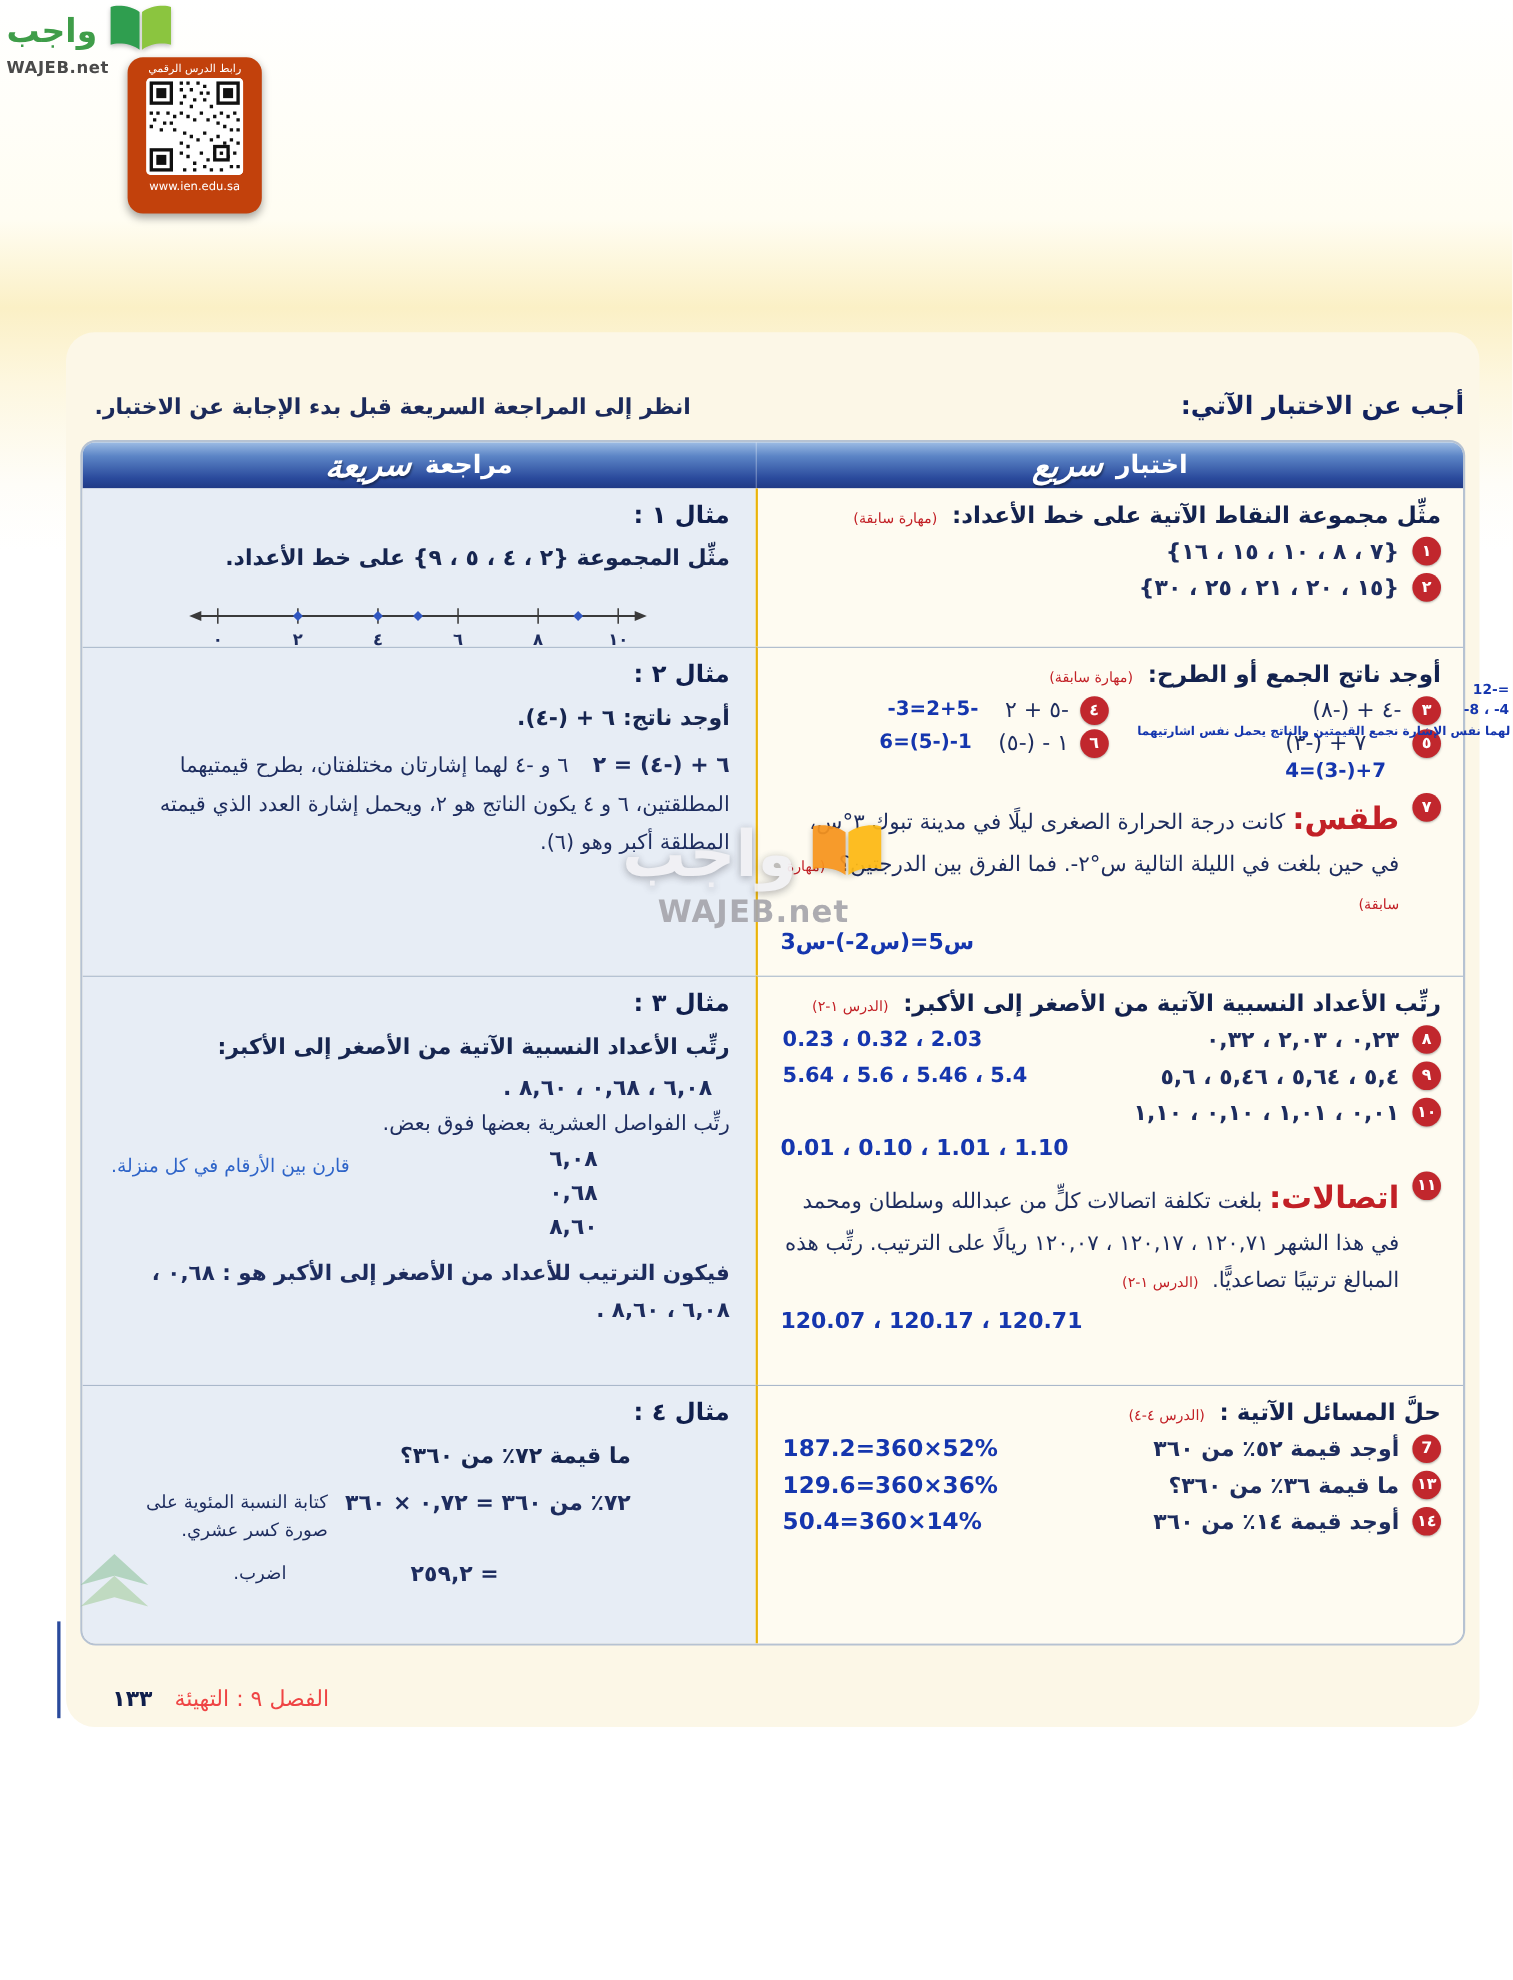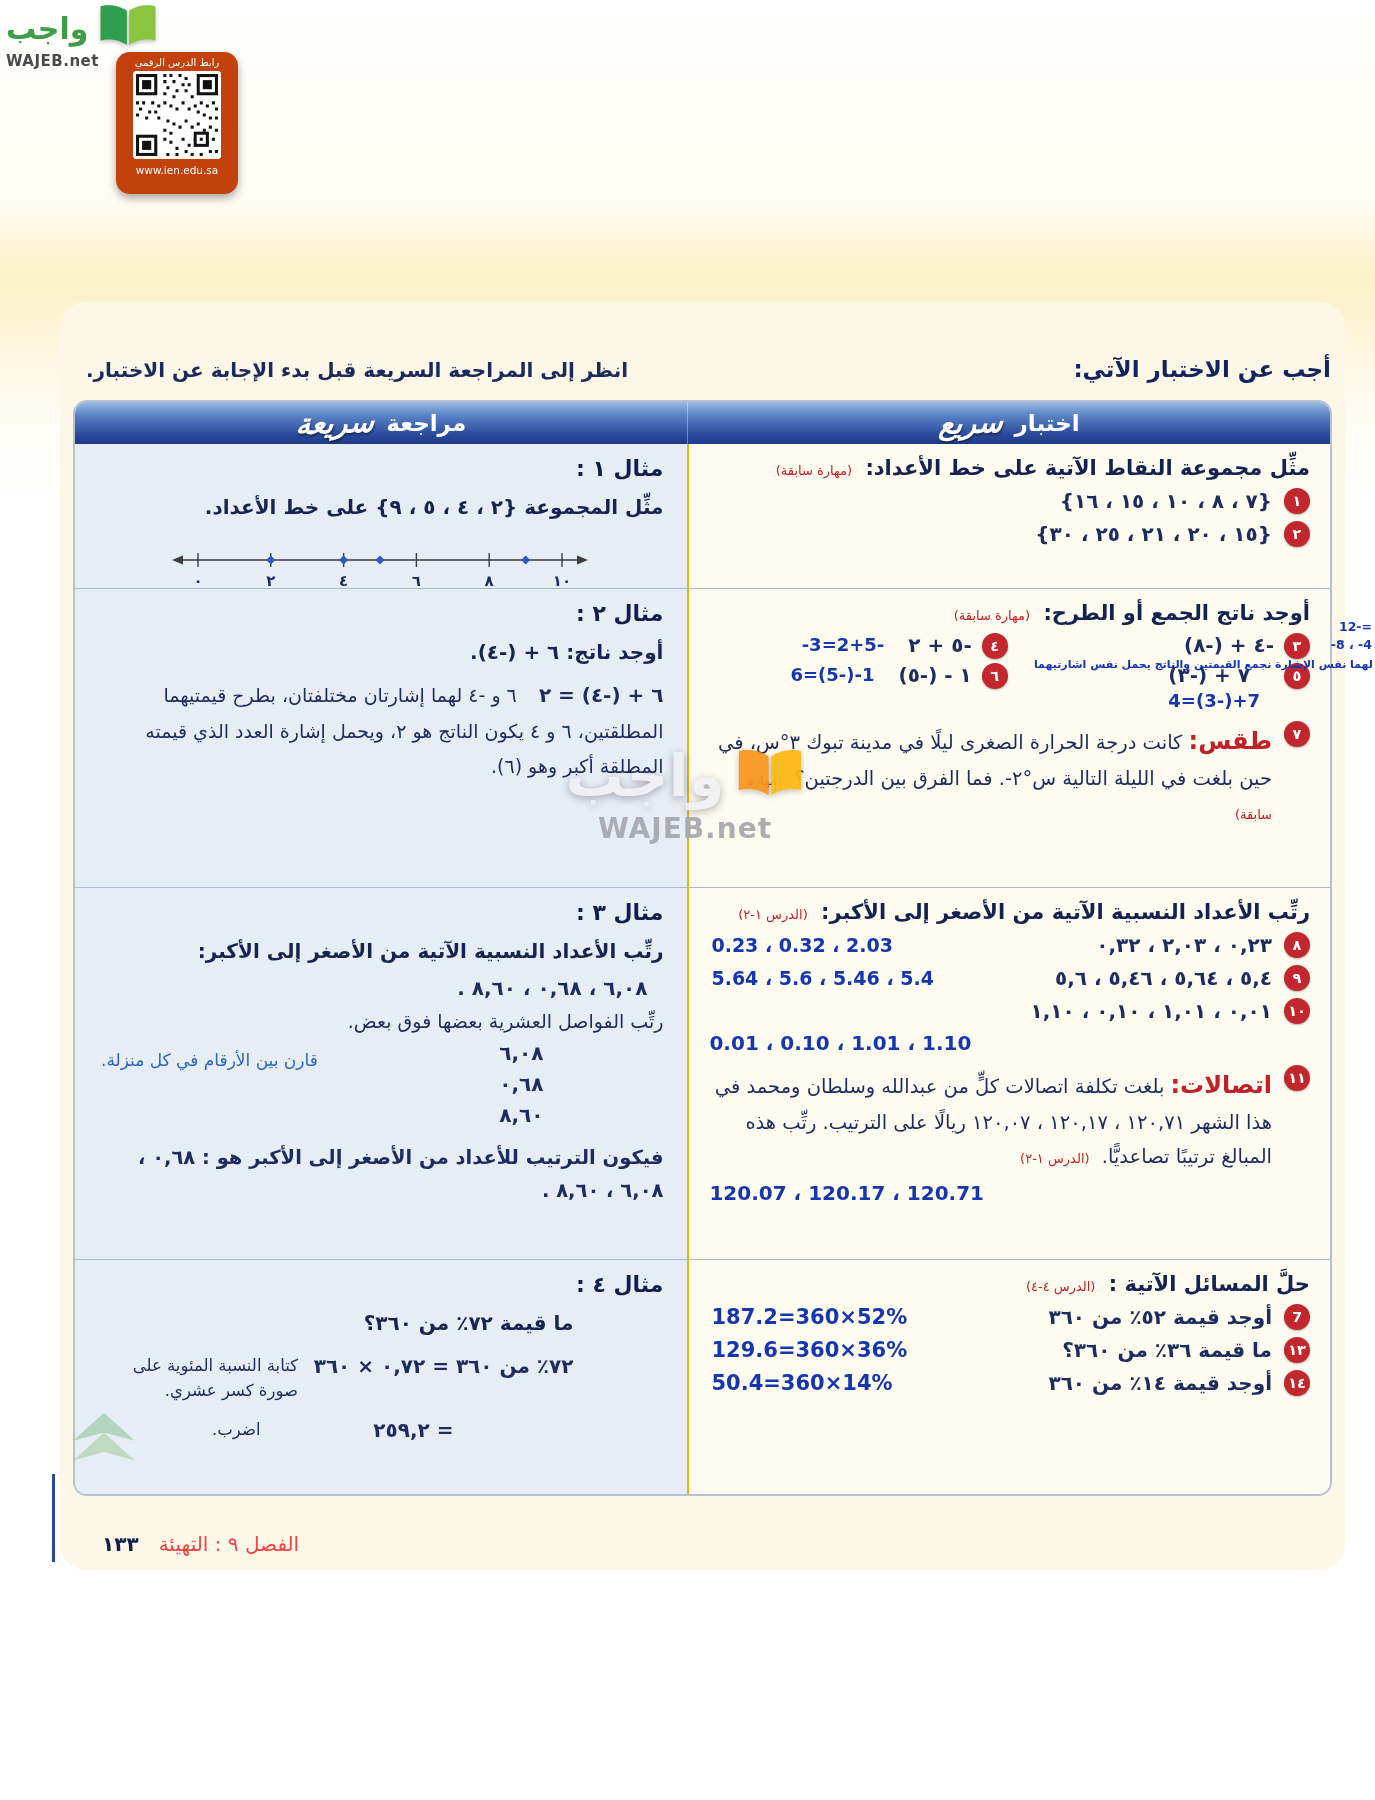--- a/index.html
+++ b/index.html
@@ -74,27 +74,27 @@
     box-shadow:0 1px 2px rgba(0,0,0,.3); }
   .vx { direction:ltr; unicode-bidi:bidi-override; }
   .ans { color:#1536ae; font-weight:bold; font-size:19px; }
   .big-ans { font-size:21px; }
   .ans-push { margin-right:auto; margin-left:6px; }
   .ans-under { text-align:left; margin:3px 6px 0 4px; }
   .ans-under .ans { font-size:20px; }
 
   .ops { display:grid; grid-template-columns:1fr 1fr; row-gap:4px; margin-top:2px; }
   .op { display:flex; align-items:flex-start; gap:10px; font-size:20px; }
-  .expr { font-weight:bold; }
+  .expr { font-weight:normal; }
   .op .ans { font-size:18px; margin-right:14px; margin-top:1px; }
   .op-col { display:flex; flex-direction:column; gap:2px; }
 
   .q-word { display:flex; gap:12px; margin-top:10px; align-items:flex-start; }
   .q-word-body { flex:1; font-size:19.5px; line-height:1.72; }
-  .kw { color:#c22026; font-weight:bold; font-size:24px; }
+  .kw { color:#c22026; font-weight:bold; font-size:28px; }
 
   .r-title { font-size:22px; font-weight:bold; color:#101f4c; margin-bottom:10px; }
   .r-text { font-size:20px; font-weight:bold; color:#16254f; line-height:1.65; }
   .r-body { font-size:19px; line-height:1.85; color:#1d2c5e; margin-top:8px; }
   .eq-inline { font-weight:bold; font-size:20px; margin-left:16px; }
 
   .numline { display:block; margin:16px auto 0; width:420px; height:52px; }
   .numline text { font-family:"DejaVu Sans",sans-serif; }
 
   .ex3-nums { font-size:20px; font-weight:bold; margin:8px 16px 0 0; }
@@ -271,20 +271,21 @@
               <span class="ans vx">6=(5-)-1</span>
             </div>
           </div>
           <div class="q-word">
             <span class="badge">٧</span>
             <div class="q-word-body">
               <span class="kw">طقس:</span>
               <span>كانت درجة الحرارة الصغرى ليلًا في مدينة تبوك ٣°س، في حين بلغت في الليلة التالية</span>
               <span class="vx">-٢°س</span><span>. فما الفرق بين الدرجتين؟</span>
               <span class="tag">(مهارة سابقة)</span>
+              <div class="ans-under"><span class="ans vx big-ans">3س-(-2س)=5س</span></div>
             </div>
           </div>
         </div>
         <div class="r-cell row2 bt">
           <div class="r-title">مثال ٢ :</div>
           <div class="r-text">
             <span>أوجد ناتج:</span>
             <span class="vx">(٤-) + ٦</span><span>.</span>
           </div>
           <p class="r-body">

